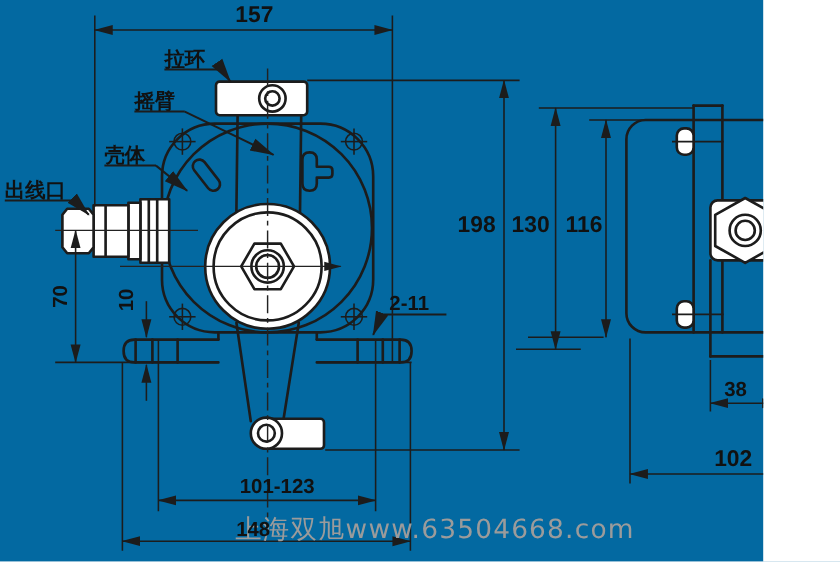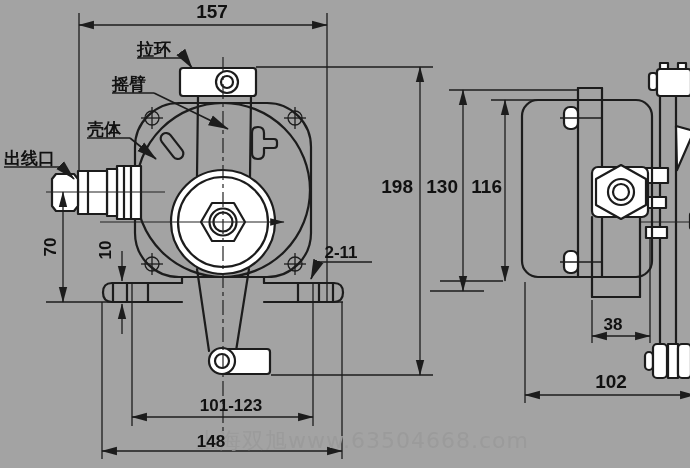--- a/index.html
+++ b/index.html
@@ -1,17 +1,17 @@
 <!DOCTYPE html>
 <html><head>
 <meta charset="utf-8">
 <style>
   html,body { margin:0; padding:0; background:#ffffff; }
   .canvas {
-    position:relative; width:690px; height:468px; background:#a3a3a3;
+    position:relative; width:636px; height:468px; background:#0369a1;
     font-family:"Liberation Sans", sans-serif; overflow:hidden;
   }
   svg { display:block; }
   .obj  { stroke:#1c1c1c; stroke-width:2.2; fill:none; stroke-linecap:round; stroke-linejoin:round; }
   .objf { stroke:#1c1c1c; stroke-width:2.2; fill:#ffffff; stroke-linejoin:round; }
   .thin { stroke:#1c1c1c; stroke-width:1.3; fill:none; }
   .dimline { stroke:#1c1c1c; stroke-width:1.3; fill:none; }
   .leader  { stroke:#1c1c1c; stroke-width:1.7; fill:none; }
   .cl   { stroke:#222; stroke-width:1.2; fill:none; }
   .dim  { font-family:"Liberation Sans", sans-serif; font-weight:bold; font-size:17px; fill:#111; }

